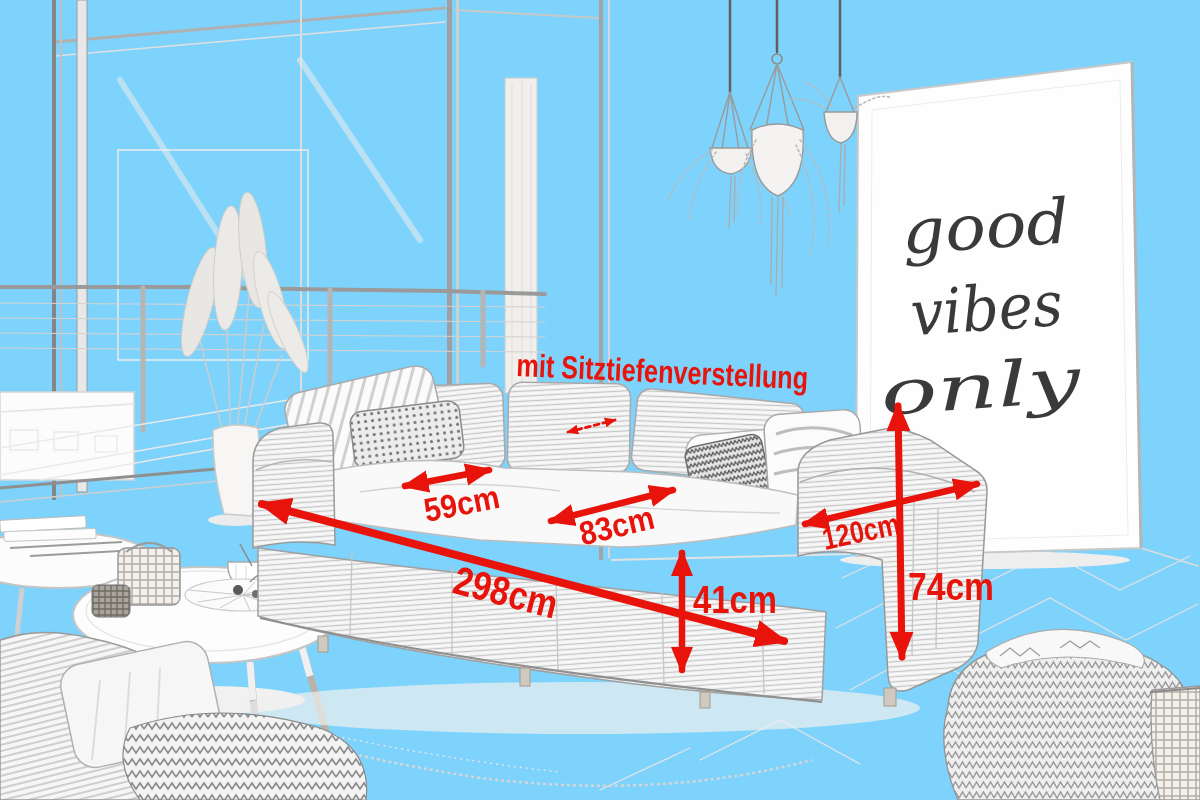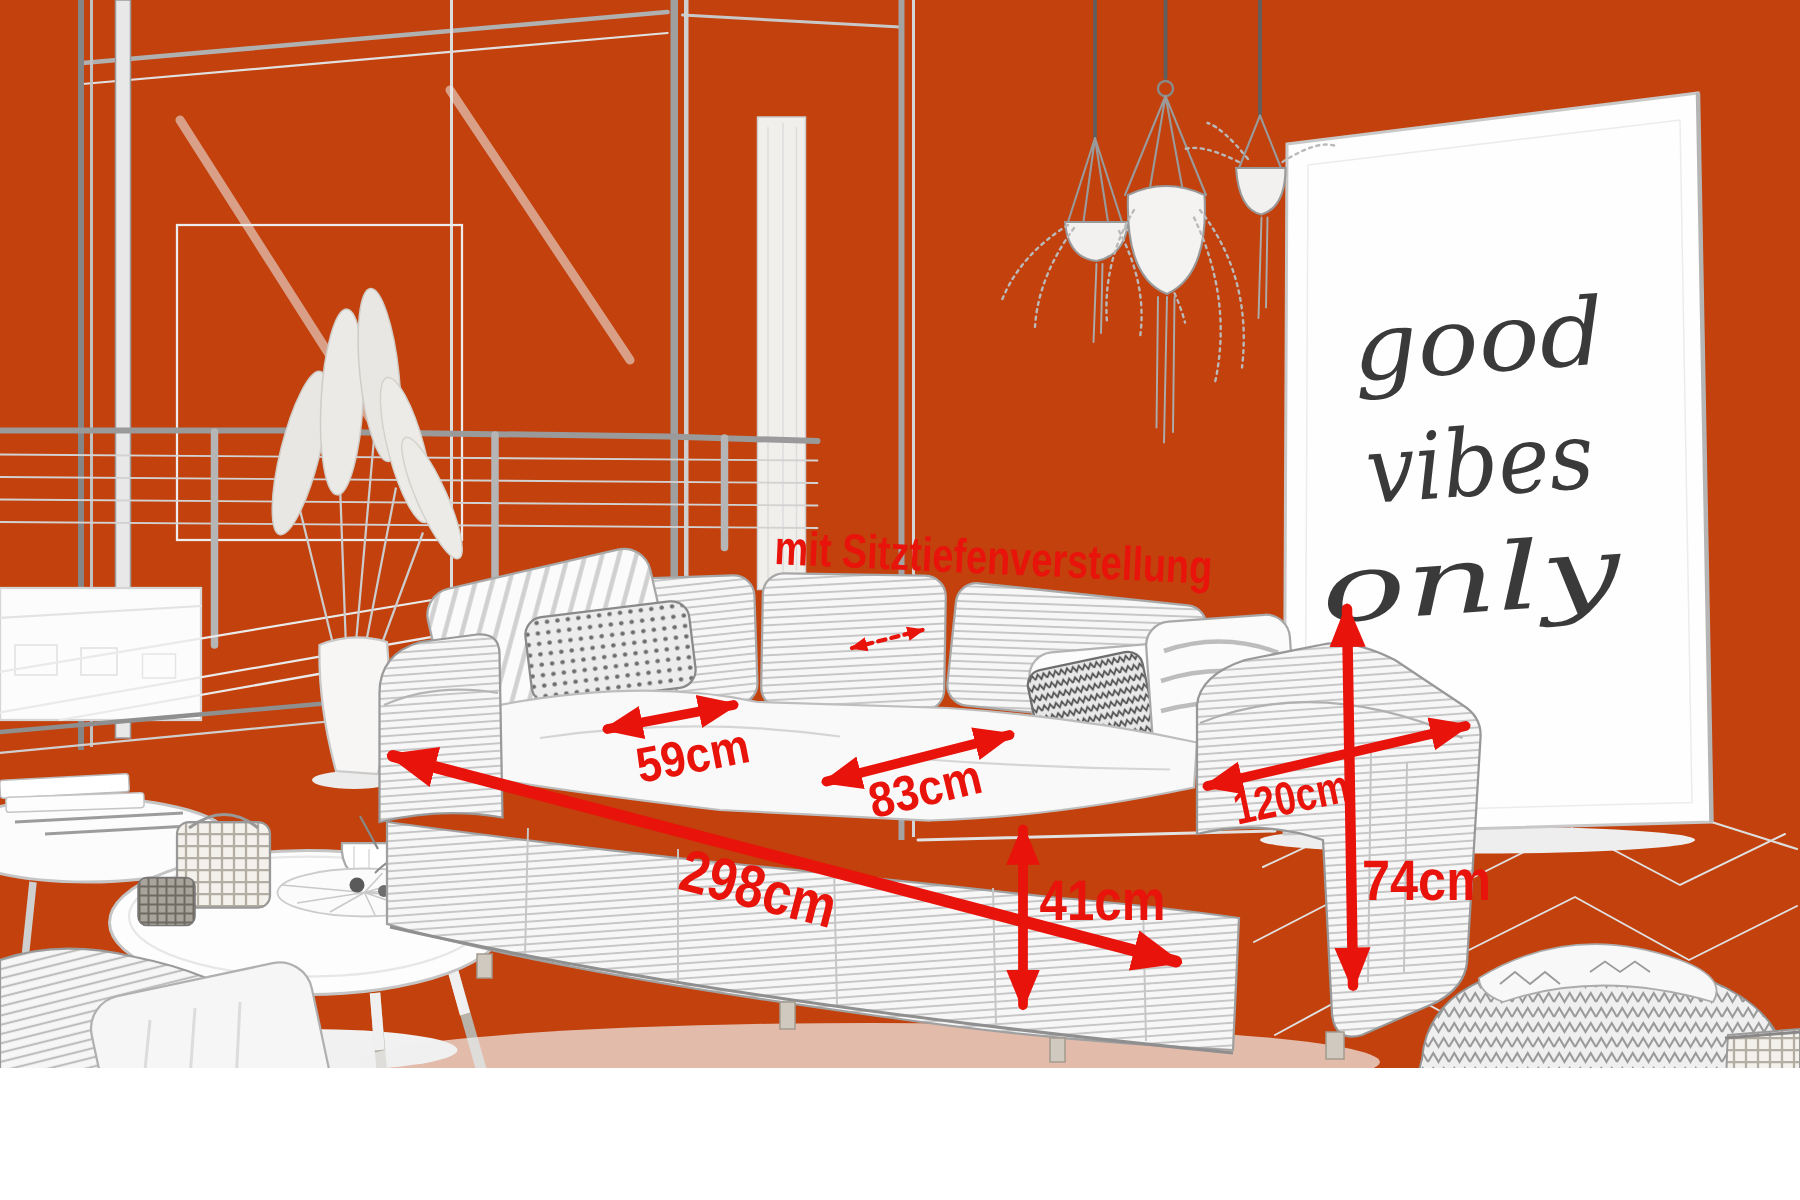--- a/index.html
+++ b/index.html
@@ -1,16 +1,16 @@
 <!DOCTYPE html>
 <html><head>
 <meta charset="utf-8">
 <style>
   html,body{margin:0;padding:0;background:#ffffff;}
-  .stage{position:relative;width:1200px;height:712px;overflow:hidden;background:#c2410c;
+  .stage{position:relative;width:1200px;height:800px;overflow:hidden;background:#7dd3fc;
          font-family:"Liberation Sans",sans-serif;}
   svg{position:absolute;inset:0;display:block;}
   .dim-label{font-family:"Liberation Sans",sans-serif;font-weight:700;}
   .note-label{font-family:"Liberation Sans",sans-serif;font-weight:700;}
   .poster-script{font-family:"DejaVu Serif","Liberation Serif",serif;font-style:italic;fill:#3a3a3a;}
 </style>
 </head>
 <body>
 
 <div class="stage">

